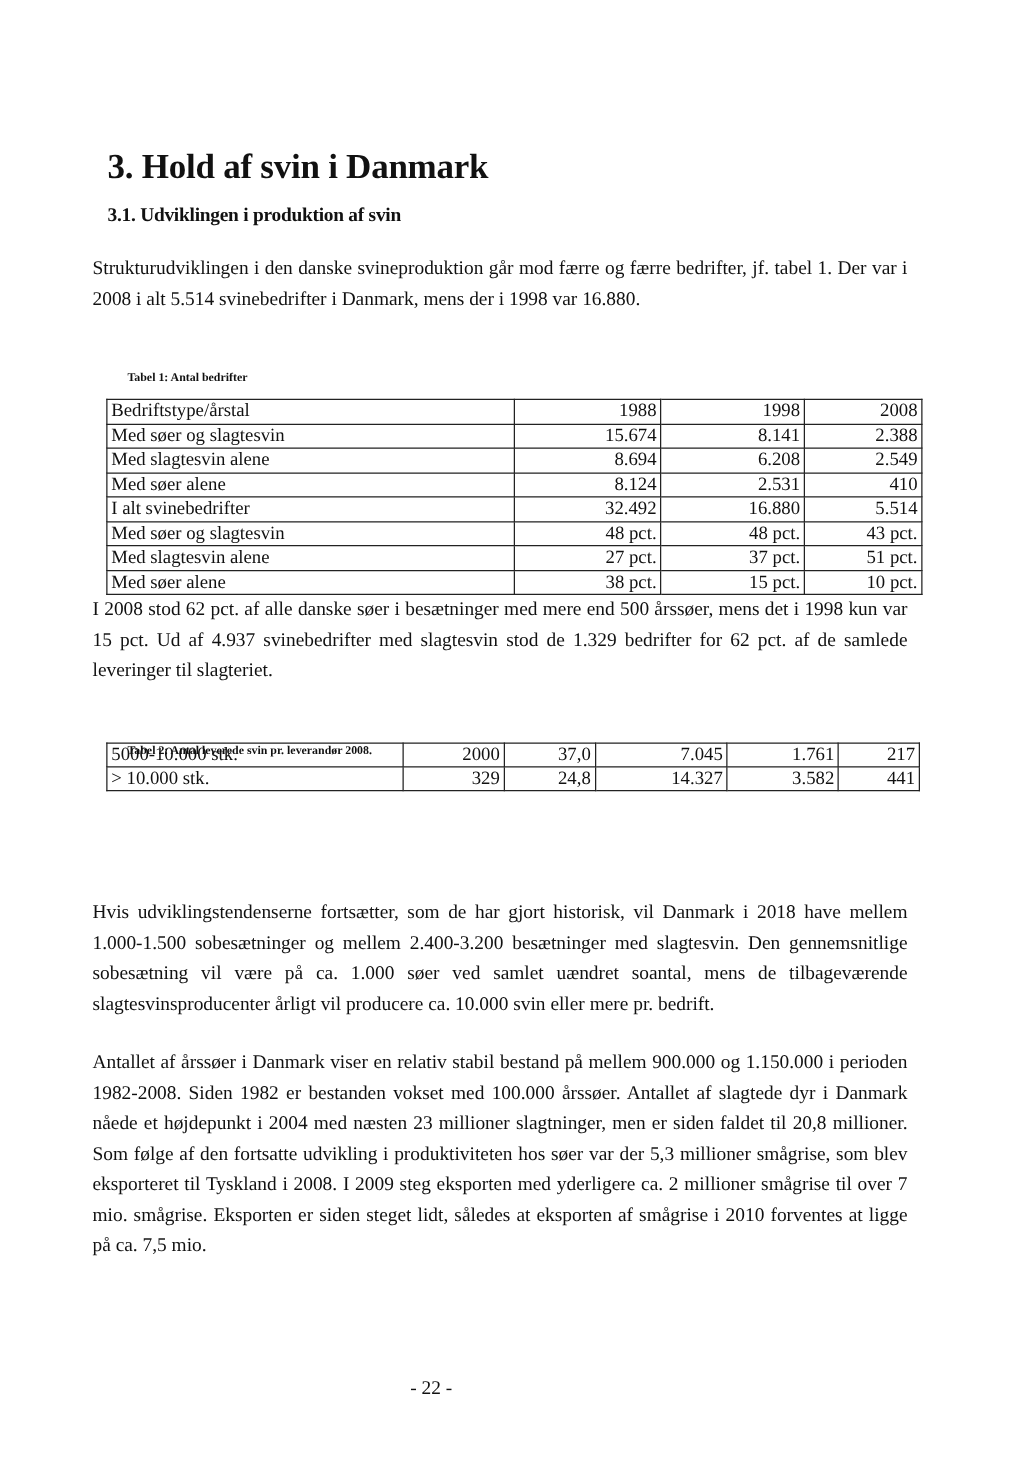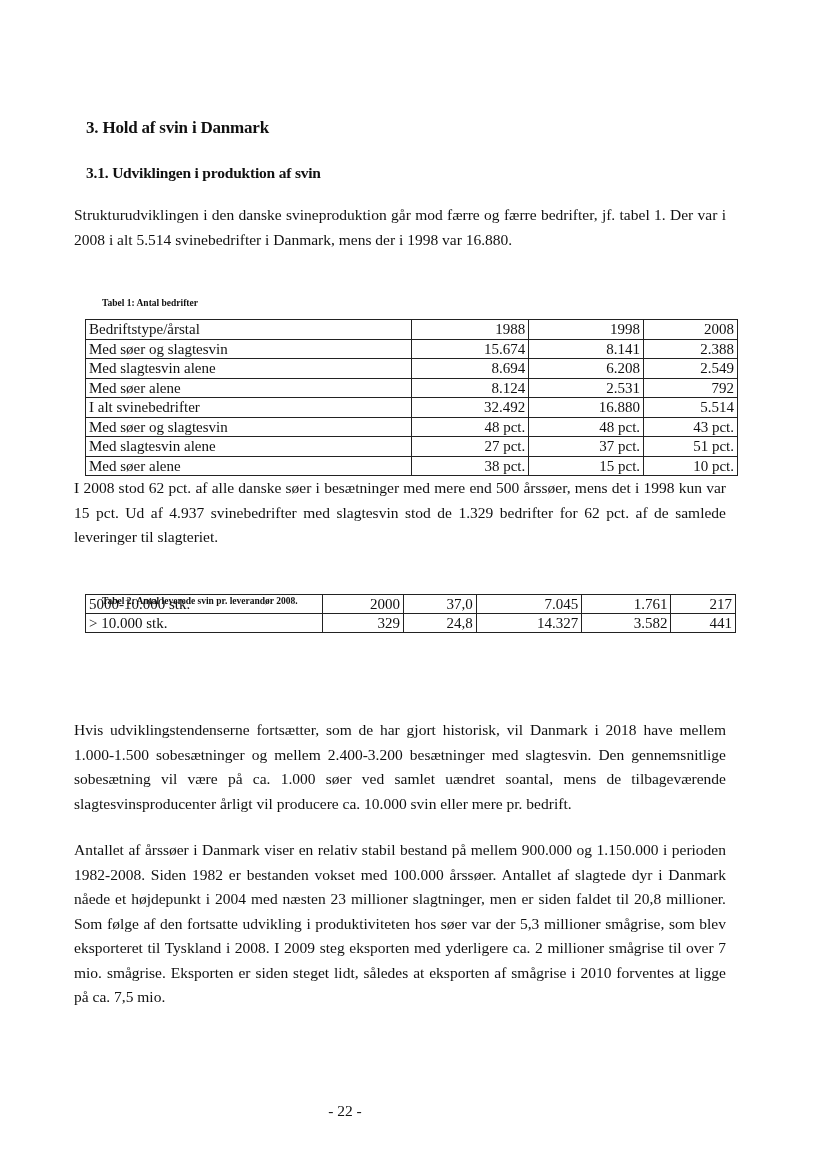--- a/index.html
+++ b/index.html
@@ -1,20 +1,20 @@
 <!DOCTYPE html>
 <html><head>
 <meta charset="utf-8">
 <style>
   html, body { margin: 0; padding: 0; }
   body {
     width: 826px; height: 1169px; background: #ffffff; position: relative;
     font-family: "Liberation Serif", serif; color: #111; overflow: hidden;
   }
-  h1.title { position: absolute; left: 86px; top: 118px; margin: 0; font-size: 17px; font-weight: bold; letter-spacing: -0.2px; }
+  h1.title { position: absolute; left: 86px; top: 118px; margin: 0; font-size: 28px; font-weight: bold; letter-spacing: -0.2px; }
   h2.subtitle { position: absolute; left: 86px; top: 164px; margin: 0; font-size: 15.5px; font-weight: bold; letter-spacing: -0.2px; }
   .para { position: absolute; left: 74px; width: 652px; font-size: 15.5px; line-height: 24.5px; margin: 0; text-align: justify; }
   .caption { position: absolute; left: 86px; font-size: 9.5px; font-weight: bold; margin: 16px; }
   table.t { position: absolute; border-collapse: collapse; font-family: "Liberation Serif", serif; font-size: 15px; }
   table.t td { border: 1px solid #222; padding: 0 3px; line-height: 18.5px; height: 18.5px; vertical-align: top; }
   table.t td.num { text-align: right; }
   #t1 { left: 85px; top: 297px; width: 653px; margin-top: 22px; }
   #t1 .c0 { width: 320px; }
   #t1 .c1 { width: 110px; }
   #t1 .c2 { width: 108px; }
@@ -56,21 +56,21 @@
   <tr>
     <td>Med slagtesvin alene</td>
     <td class="num">8.694</td>
     <td class="num">6.208</td>
     <td class="num">2.549</td>
   </tr>
   <tr>
     <td>Med søer alene</td>
     <td class="num">8.124</td>
     <td class="num">2.531</td>
-    <td class="num">792</td>
+    <td class="num">410</td>
   </tr>
   <tr>
     <td>I alt svinebedrifter</td>
     <td class="num">32.492</td>
     <td class="num">16.880</td>
     <td class="num">5.514</td>
   </tr>
   <tr>
     <td>Med søer og slagtesvin</td>
     <td class="num">48 pct.</td>

